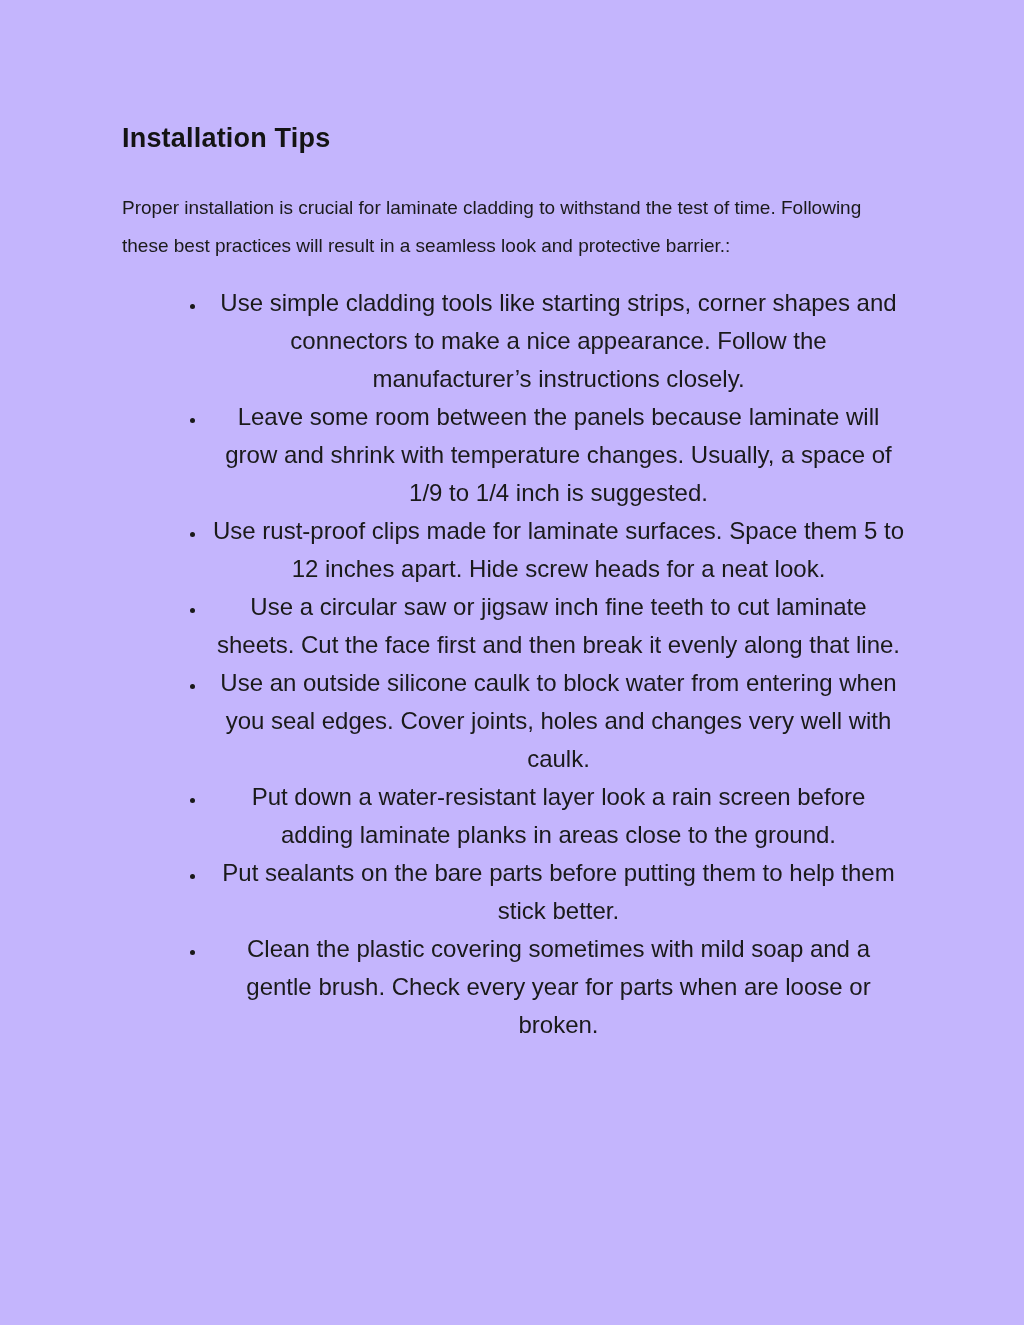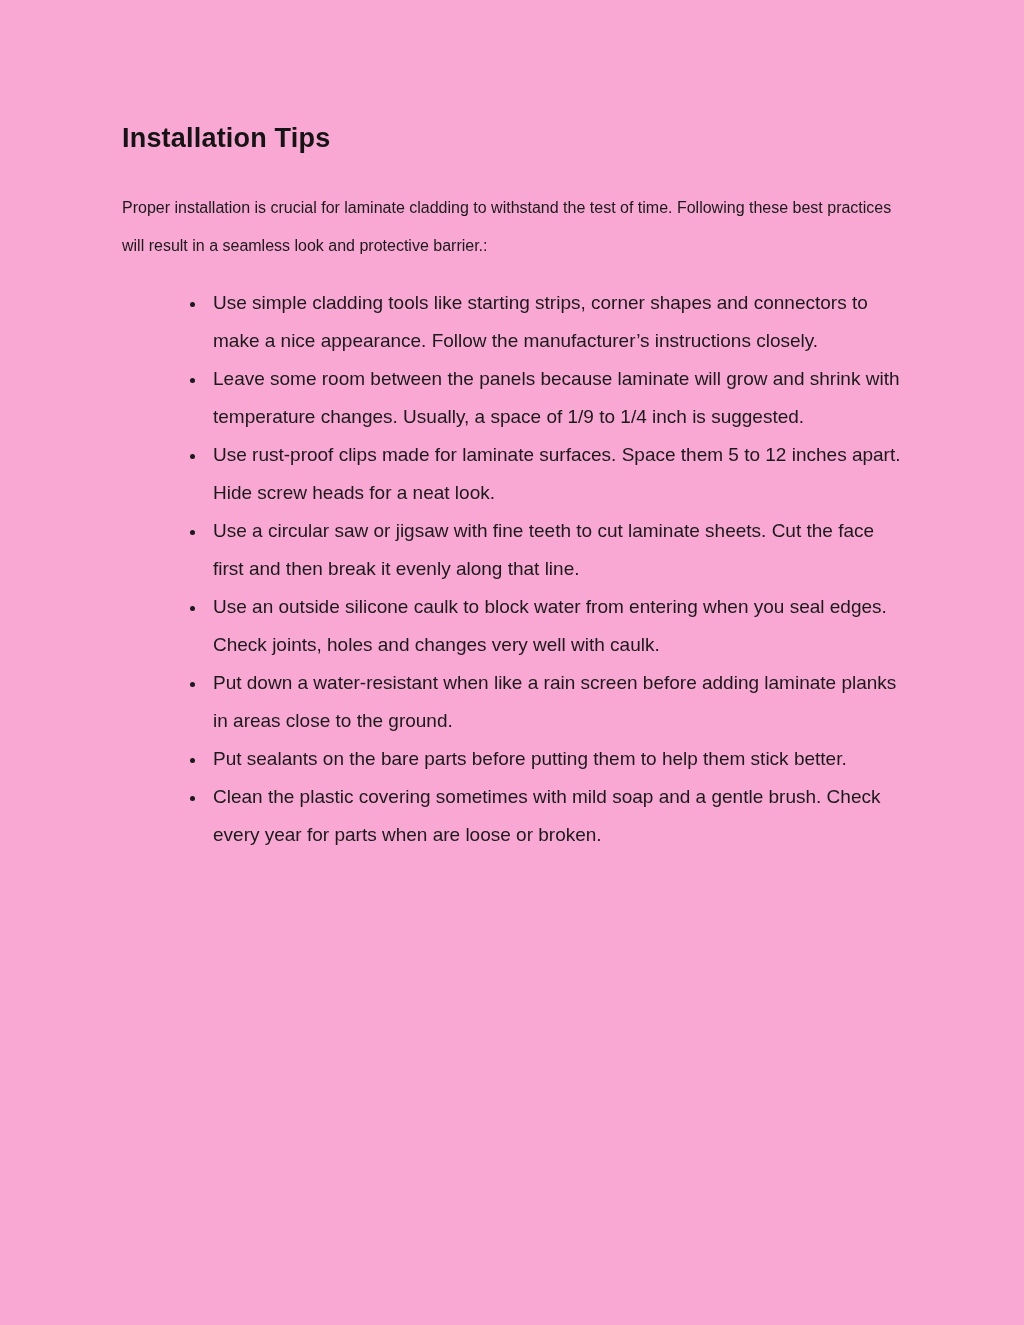--- a/index.html
+++ b/index.html
@@ -4,70 +4,71 @@
 <style>
   html, body {
     margin: 0;
     padding: 0;
     background: #ffffff;
   }
   .page {
     position: relative;
     width: 1024px;
     height: 1325px;
-    background: #f9a8d4;
+    background: #c4b5fd;
     box-sizing: border-box;
     padding: 121px 120px 10px 122px;
     font-family: "Liberation Sans", sans-serif;
     color: #1a1a1a;
     overflow: hidden;
   }
   .doc-title {
     margin: 0 0 33px 0;
     font-size: 27px;
     line-height: 35px;
     font-weight: 700;
     color: #141414;
     letter-spacing: 0.2px;
   }
   .doc-intro {
     margin: 0 0 19px 0;
-    font-size: 16px;
+    font-size: 19px;
     line-height: 38px;
     font-weight: 400;
     max-width: 784px;
   }
   .tips-list {
     margin: 0;
     padding: 0 0 0 84px;
     list-style: disc outside;
     max-width: 700px;
   }
   .tips-list li {
-    font-size: 19px;
+    font-size: 24px;
     line-height: 38px;
     font-weight: 400;
     padding-left: 7px;
+    text-align: center;
   }
   .tips-list li::marker {
     color: #1a1a1a;
     font-size: 15px;
   }
 </style>
 </head>
 <body>
 
 <div class="page">
   <h1 class="doc-title">Installation Tips</h1>
 
   <p class="doc-intro">Proper installation is crucial for laminate cladding to withstand the test of time. Following these best practices will result in a seamless look and protective barrier.:</p>
 
   <ul class="tips-list">
     <li>Use simple cladding tools like starting strips, corner shapes and connectors to make a nice appearance. Follow the manufacturer’s instructions closely.</li>
     <li>Leave some room between the panels because laminate will grow and shrink with temperature changes. Usually, a space of 1/9 to 1/4 inch is suggested.</li>
     <li>Use rust-proof clips made for laminate surfaces. Space them 5 to 12 inches apart. Hide screw heads for a neat look.</li>
-    <li>Use a circular saw or jigsaw with fine teeth to cut laminate sheets. Cut the face first and then break it evenly along that line.</li>
-    <li>Use an outside silicone caulk to block water from entering when you seal edges. Check joints, holes and changes very well with caulk.</li>
-    <li>Put down a water-resistant when like a rain screen before adding laminate planks in areas close to the ground.</li>
+    <li>Use a circular saw or jigsaw inch fine teeth to cut laminate sheets. Cut the face first and then break it evenly along that line.</li>
+    <li>Use an outside silicone caulk to block water from entering when you seal edges. Cover joints, holes and changes very well with caulk.</li>
+    <li>Put down a water-resistant layer look a rain screen before adding laminate planks in areas close to the ground.</li>
     <li>Put sealants on the bare parts before putting them to help them stick better.</li>
     <li>Clean the plastic covering sometimes with mild soap and a gentle brush. Check every year for parts when are loose or broken.</li>
   </ul>
 </div>
 
 </body></html>

